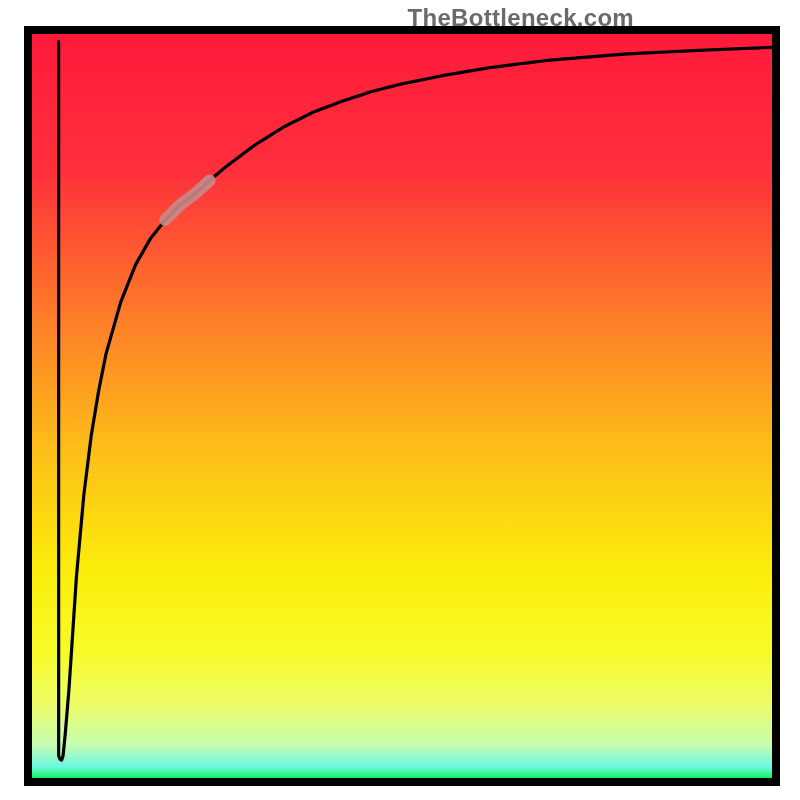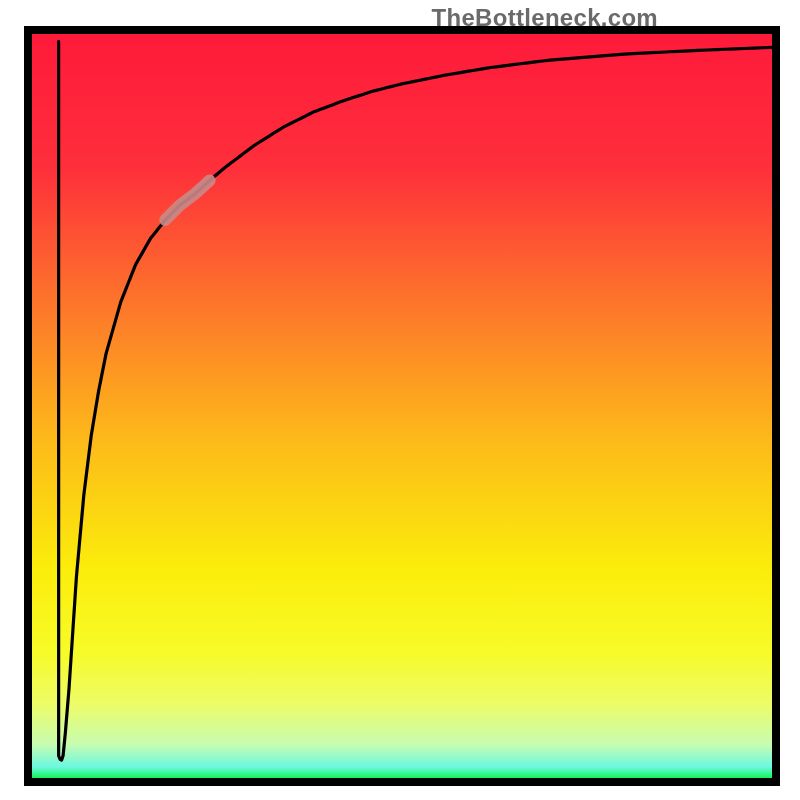--- a/index.html
+++ b/index.html
@@ -8,21 +8,20 @@
     width: 800px;
     height: 800px;
     background: #ffffff;
     font-family: Arial, Helvetica, sans-serif;
     overflow: hidden;
   }
   .stage {
     position: relative;
     width: 648px;
     height: 800px;
-    padding-left: 24px;
   }
   .watermark {
     position: absolute;
     top: 4px;
     right: 14px;
     font-size: 24px;
     font-weight: 600;
     color: #6a6a6a;
     letter-spacing: 0.3px;
     user-select: none;

